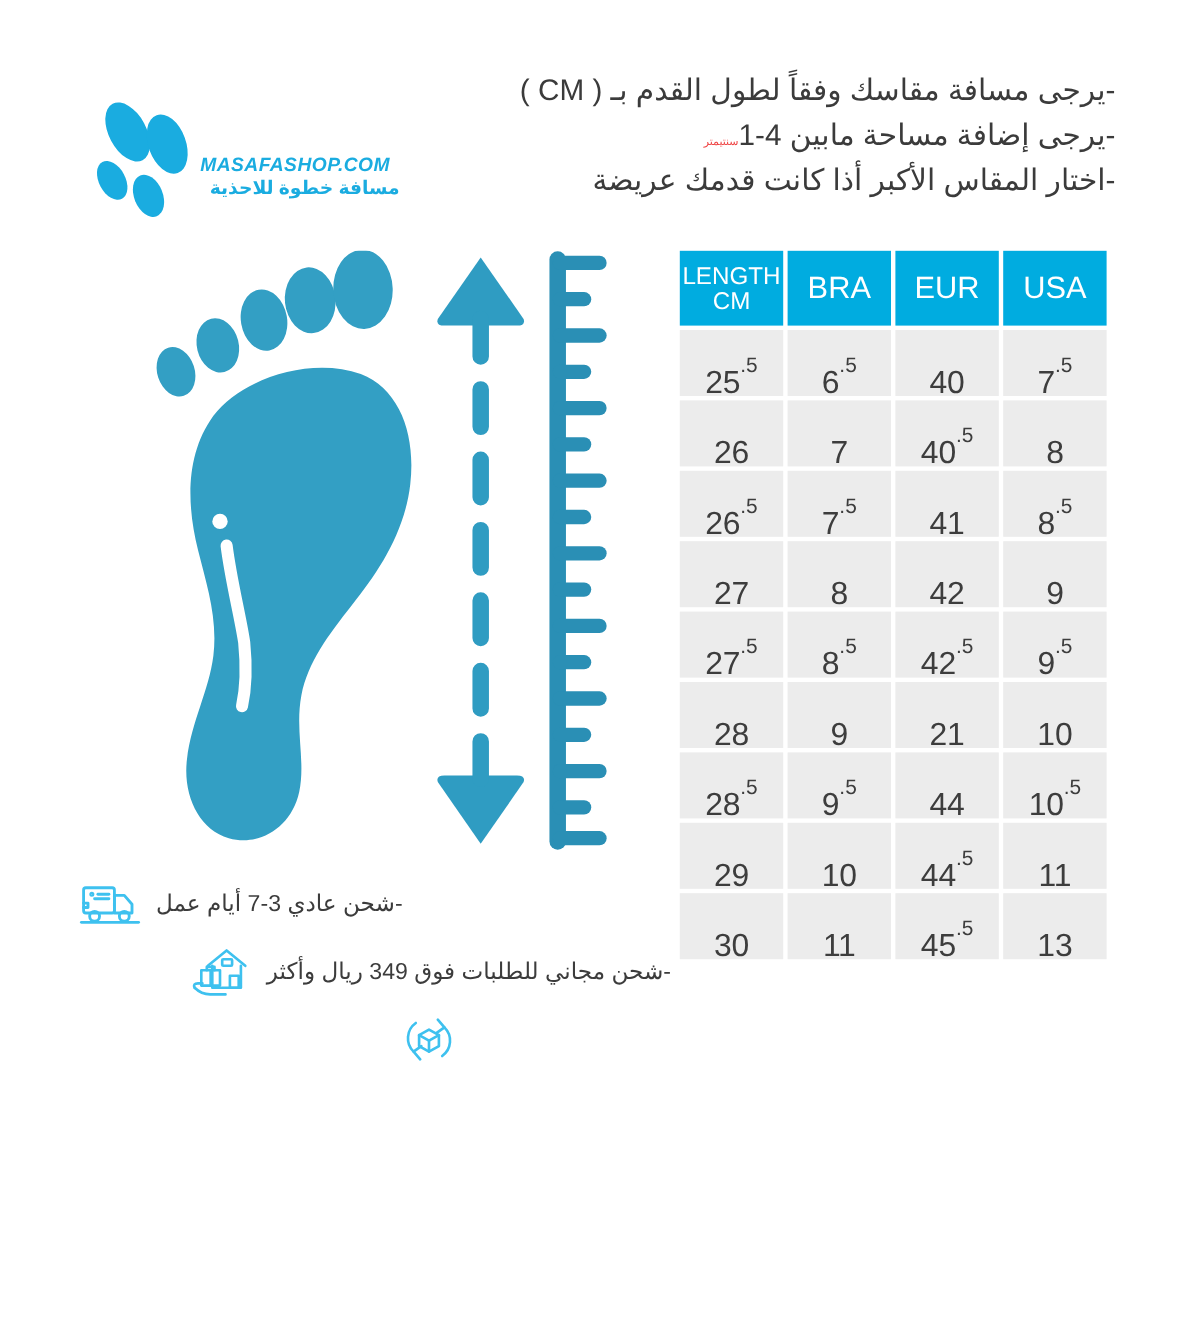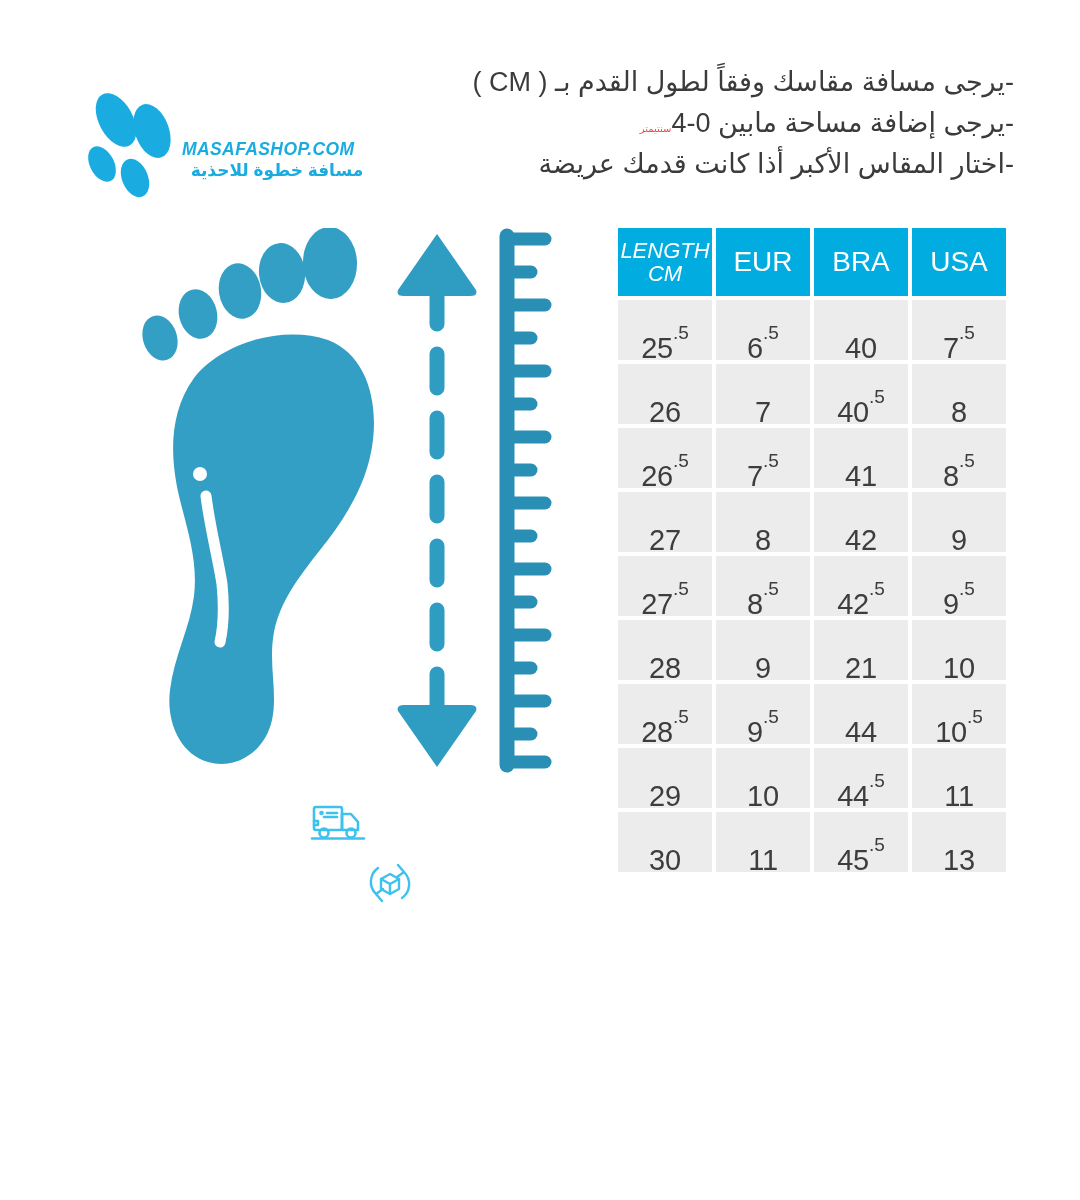--- a/index.html
+++ b/index.html
@@ -132,21 +132,20 @@
     background: #00ace0;
     color: #ffffff;
     height: 68px;
     font-size: 28px;
     line-height: 1.06;
     flex-direction: column;
     text-align: center;
   }
   .table-row.header-row .cell.length-cell {
     font-size: 22px;
-    font-style: italic;
   }
   .cell .whole {
     letter-spacing: -0.2px;
     margin-top: 36px;
   }
   .cell .frac {
     font-size: 19px;
     position: relative;
     top: 3px;
   }
@@ -194,21 +193,21 @@
     <ellipse cx="57" cy="88" rx="13" ry="20" fill="#1aace0" transform="rotate(-22 57 88)"></ellipse>
   </svg>
   <div id="logo-text">
     <span class="logo-latin">MASAFASHOP.COM</span>
     <span class="logo-arabic">مسافة خطوة للاحذية</span>
   </div>
 </div>
 
 <div id="header-notes">
   <div class="note-line">-يرجى مسافة مقاسك وفقاً لطول القدم بـ ( CM )</div>
-  <div class="note-line"><span>-يرجى إضافة مساحة مابين 0-4</span><span class="note-sub">سنتيمتر</span></div>
+  <div class="note-line"><span>-يرجى إضافة مساحة مابين 4-1</span><span class="note-sub">سنتيمتر</span></div>
   <div class="note-line">-اختار المقاس الأكبر أذا كانت قدمك عريضة</div>
 </div>
 
 <svg id="foot-illustration" viewBox="0 0 250 560">
   <ellipse cx="28" cy="110" rx="17" ry="23" fill="#339fc4" transform="rotate(-18 28 110)"></ellipse>
   <ellipse cx="66" cy="86" rx="19" ry="25" fill="#339fc4" transform="rotate(-14 66 86)"></ellipse>
   <ellipse cx="108" cy="63" rx="21" ry="28" fill="#339fc4" transform="rotate(-10 108 63)"></ellipse>
   <ellipse cx="150" cy="45" rx="23" ry="30" fill="#339fc4" transform="rotate(-6 150 45)"></ellipse>
   <ellipse cx="198" cy="35" rx="27" ry="36" fill="#339fc4" transform="rotate(-2 198 35)"></ellipse>
   <path d="M196 112
@@ -254,22 +253,22 @@
     <line x1="14" y1="534" x2="50" y2="534"></line>
   </g>
 </svg>
 
 <div id="size-table">
   <div class="table-row header-row">
     <div class="cell length-cell">
       <span>LENGTH</span>
       <span>CM</span>
     </div>
+    <div class="cell">BRA</div>
     <div class="cell">EUR</div>
-    <div class="cell">BRA</div>
     <div class="cell">USA</div>
   </div>
   <div id="table-body">
       <div class="table-row">
         <div class="cell">
           <span class="whole">25</span>
           <span class="frac">.5</span>
         </div>
         <div class="cell">
           <span class="whole">6</span>
@@ -407,35 +406,52 @@
         <div class="cell">
           <span class="whole">13</span>
         </div>
       </div>
     </div>
 </div>
 
 <div id="shipping-info">
 
   <div class="ship-row" id="ship-row-1">
+    <span class="ship-text">-شحن عادي 3-7 أيام عمل</span>
     <span class="ship-icon">
       <svg viewBox="0 0 56 44" width="56" height="44" fill="none" stroke="#3ec1ef" stroke-width="2.6" stroke-linecap="round" stroke-linejoin="round">
         <rect x="4" y="8" width="28" height="23" rx="2"></rect>
         <path d="M32 15 h9 l7 8 v8 h-16 z"></path>
         <circle cx="14" cy="34" r="4.5"></circle>
         <circle cx="41" cy="34" r="4.5"></circle>
         <line x1="2" y1="39.5" x2="54" y2="39.5"></line>
         <line x1="17" y1="14" x2="27" y2="14"></line>
         <line x1="14" y1="18" x2="27" y2="18"></line>
         <circle cx="11.5" cy="14" r="1"></circle>
         <path d="M4 22 h4 v4 h-4"></path>
       </svg>
     </span>
   </div>
 
+  <div class="ship-row" id="ship-row-2">
+    <span class="ship-text">-شحن مجاني للطلبات فوق 349 ريال وأكثر</span>
+    <span class="ship-icon">
+      <svg viewBox="0 0 56 50" width="56" height="50" fill="none" stroke="#3ec1ef" stroke-width="2.4" stroke-linecap="round" stroke-linejoin="round">
+        <path d="M16 20 L33 6 L50 20"></path>
+        <path d="M20 20 v20 h26 v-20"></path>
+        <rect x="29" y="14" width="9" height="6" rx="1"></rect>
+        <rect x="36" y="29" width="8" height="11"></rect>
+        <rect x="10" y="24" width="17" height="14"></rect>
+        <line x1="18.5" y1="24" x2="18.5" y2="38"></line>
+        <path d="M15 24 v-3 h7 v3"></path>
+        <path d="M4 40 q6 6 14 6 h14"></path>
+        <path d="M4 40 q-2 -4 3 -4 h4"></path>
+      </svg>
+    </span>
+  </div>
 
   <div class="ship-row" id="ship-row-3">
     <span class="ship-icon">
       <svg viewBox="0 0 52 48" width="52" height="48" fill="none" stroke="#3ec1ef" stroke-width="2.4" stroke-linecap="round" stroke-linejoin="round">
         <path d="M40 13 a17 17 0 0 1 -2 26"></path>
         <path d="M12 35 a17 17 0 0 1 2 -26"></path>
         <path d="M34 6 l6 7 l-7 5"></path>
         <path d="M18 42 l-6 -7 l7 -5"></path>
         <path d="M26 15 l9 5 v10 l-9 5 l-9 -5 v-10 z"></path>
         <path d="M17 20 l9 5 l9 -5"></path>

